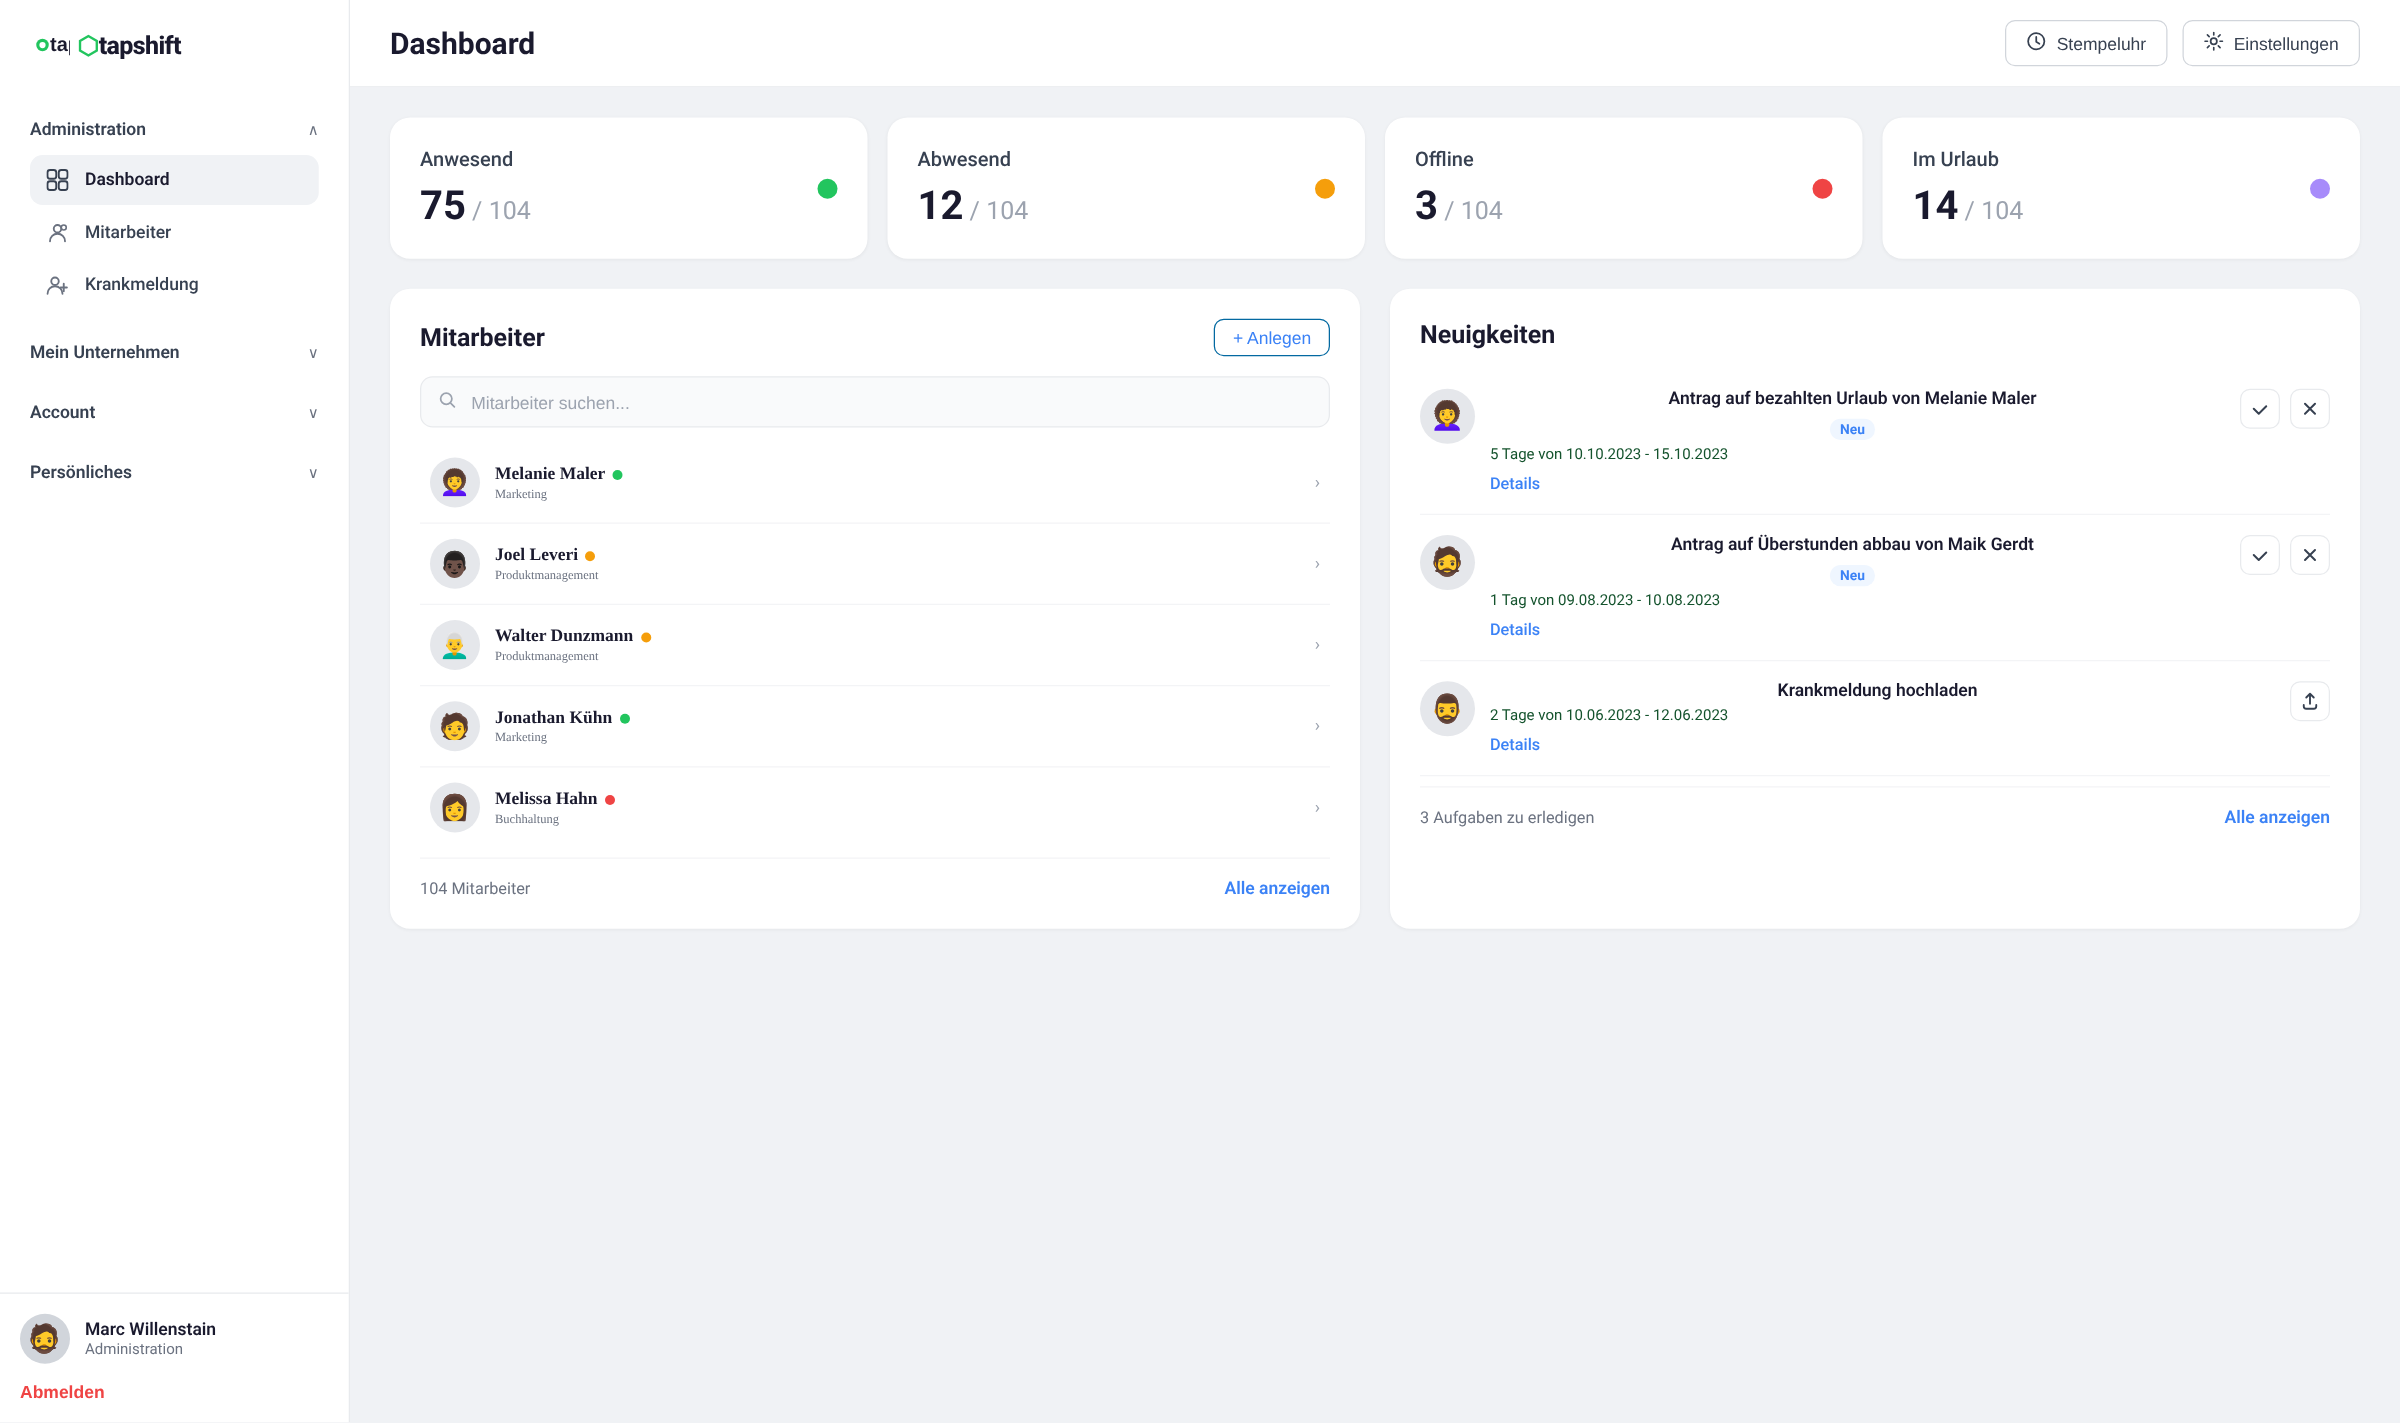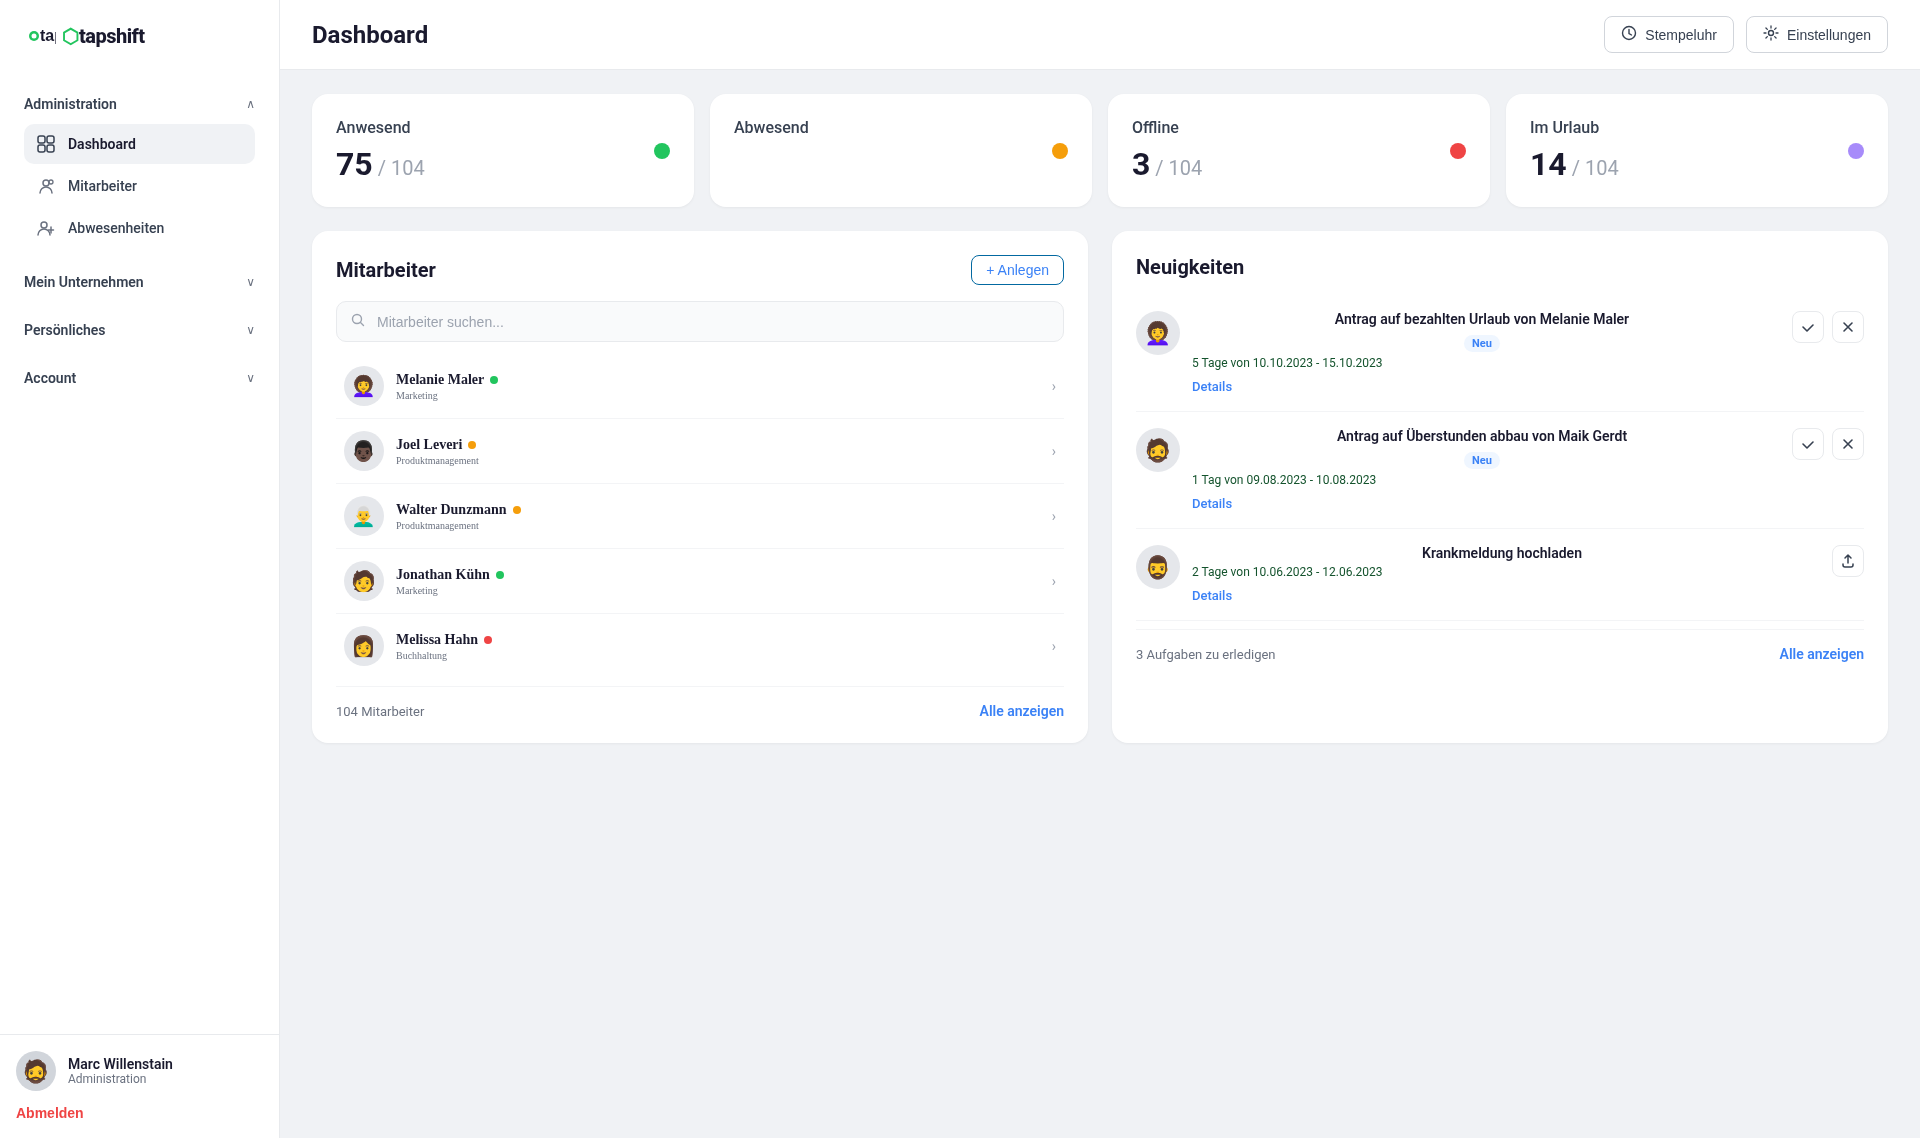--- a/index.html
+++ b/index.html
@@ -209,42 +209,42 @@
       </div>
       <div class="sidebar-nav-item">
         <span class="nav-icon">
           <svg width="18" height="18" viewBox="0 0 18 18" fill="none">
             <circle cx="7" cy="6" r="3" stroke="#6b7280" stroke-width="1.5"></circle>
             <path d="M1 16c0-3.314 2.686-6 6-6s6 2.686 6 6" stroke="#6b7280" stroke-width="1.5" stroke-linecap="round"></path>
             <line x1="14" y1="8" x2="14" y2="14" stroke="#6b7280" stroke-width="1.5" stroke-linecap="round"></line>
             <line x1="11.5" y1="11" x2="16.5" y2="11" stroke="#6b7280" stroke-width="1.5" stroke-linecap="round"></line>
           </svg>
         </span>
-        <span>Abwesenheiten</span>
+        <span>Krankmeldung</span>
       </div>
     </div>
   </div>
 
   <div class="sidebar-section-collapsed">
     <div class="sidebar-section-header">
       <span class="sidebar-section-title">Mein Unternehmen</span>
       <span class="chevron chevron-down"></span>
     </div>
   </div>
 
   <div class="sidebar-section-collapsed">
     <div class="sidebar-section-header">
-      <span class="sidebar-section-title">Persönliches</span>
+      <span class="sidebar-section-title">Account</span>
       <span class="chevron chevron-down"></span>
     </div>
   </div>
 
   <div class="sidebar-section-collapsed">
     <div class="sidebar-section-header">
-      <span class="sidebar-section-title">Account</span>
+      <span class="sidebar-section-title">Persönliches</span>
       <span class="chevron chevron-down"></span>
     </div>
   </div>
 
   <div style="flex:1;"></div>
 
   <div class="sidebar-bottom">
     <div class="user-info">
       <div class="user-avatar" style="font-size:22px;">🧔</div>
       <div>
@@ -285,20 +285,21 @@
   <div class="content">
 
     <div class="stat-cards">
       <div class="stat-card">
         <div class="stat-label">Anwesend</div>
         <div><span class="stat-value">75</span><span class="stat-total"> / <span>104</span></span></div>
         <div class="stat-dot" style="background:#22c55e;"></div>
       </div>
       <div class="stat-card">
         <div class="stat-label">Abwesend</div>
+        <div><span class="stat-value">12</span><span class="stat-total"> / <span>104</span></span></div>
         <div class="stat-dot" style="background:#f59e0b;"></div>
       </div>
       <div class="stat-card">
         <div class="stat-label">Offline</div>
         <div><span class="stat-value">3</span><span class="stat-total"> / <span>104</span></span></div>
         <div class="stat-dot" style="background:#ef4444;"></div>
       </div>
       <div class="stat-card">
         <div class="stat-label">Im Urlaub</div>
         <div><span class="stat-value">14</span><span class="stat-total"> / <span>104</span></span></div>

